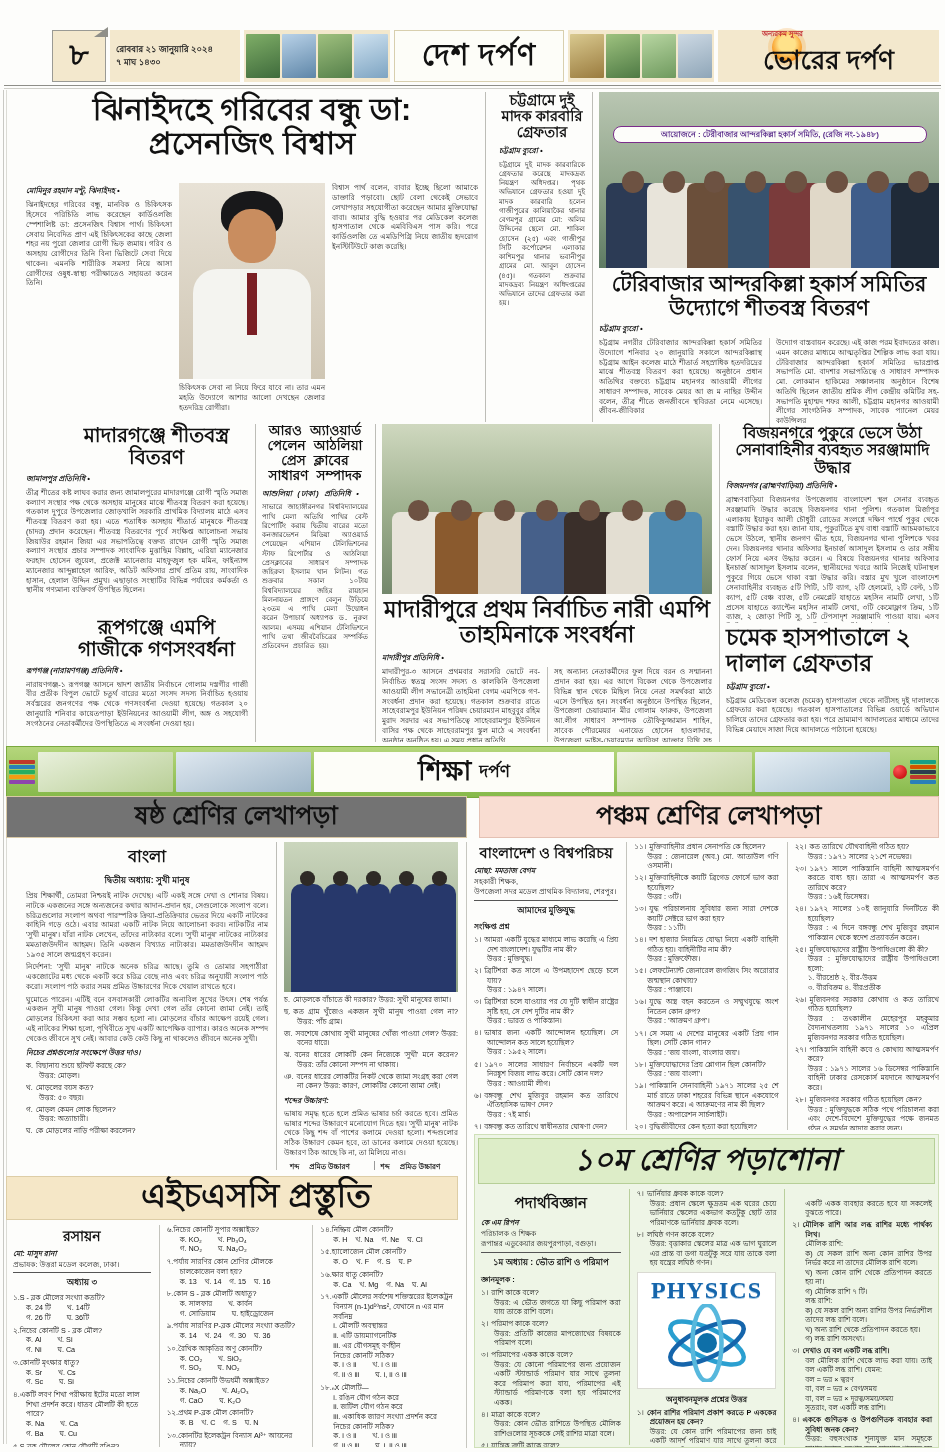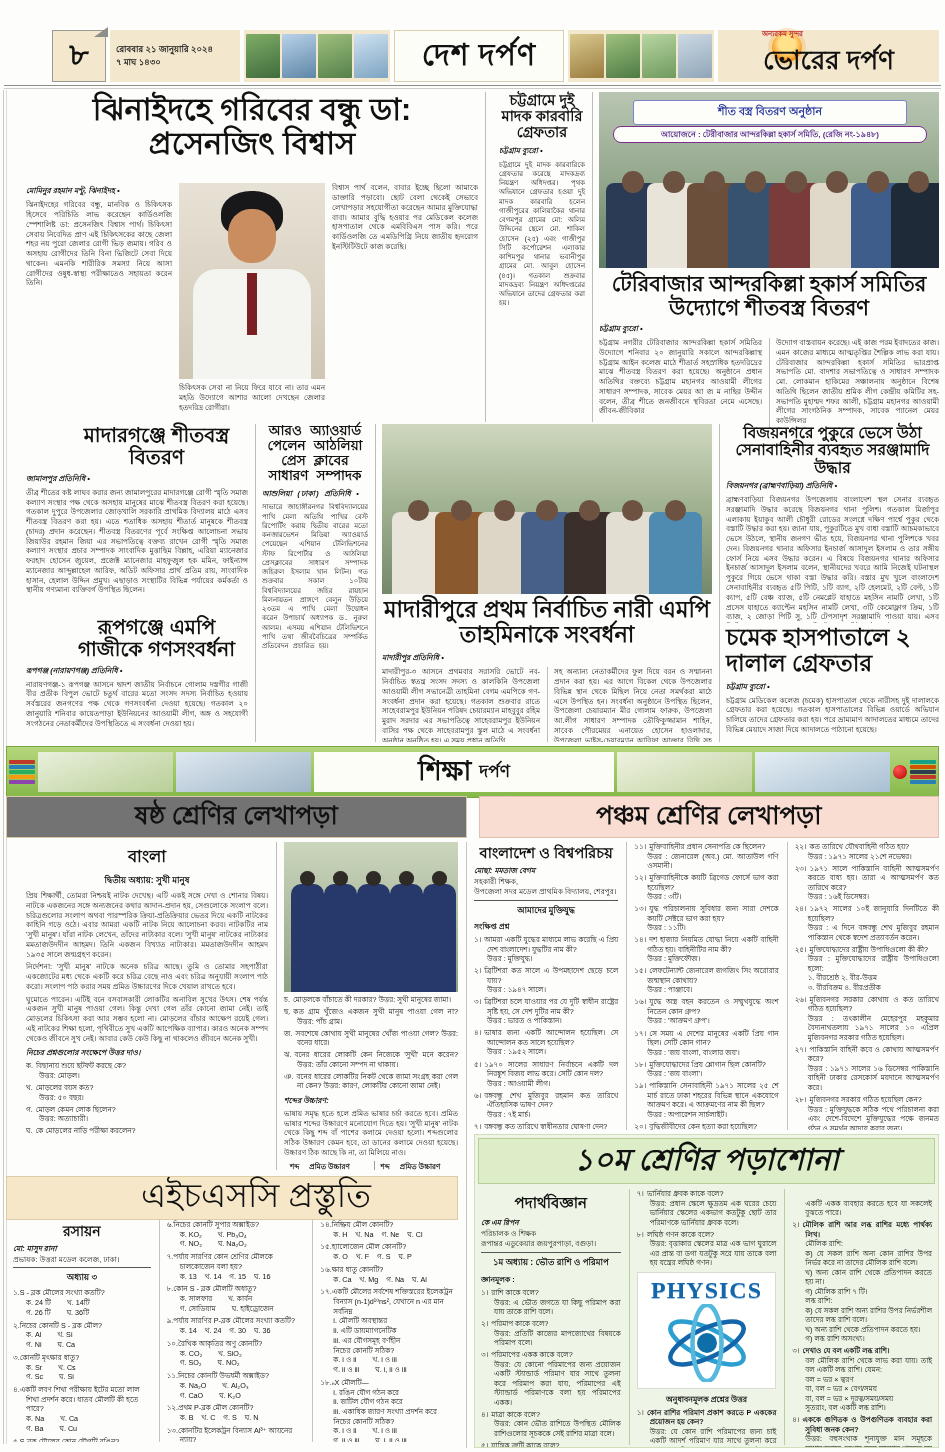--- a/index.html
+++ b/index.html
@@ -106,21 +106,21 @@
   .qa{padding-left:13px;text-indent:-13px;margin-bottom:2.6px;font-size:7.2px;line-height:1.32;text-align:justify;}
   .qa .qn{margin-right:3px;}
   .qa .ans{display:block;text-indent:0;}
   .qah{font-size:7.6px;font-weight:bold;font-style:italic;margin:3px 0 2px;}
   .wtbl{display:flex;gap:6px;margin-top:3px;}
   .wtbl>div{flex:1;border-left:1px solid #999;padding-left:6px;}
   .wtbl>div:first-child{border-left:none;}
   .wth{display:flex;font-size:7.2px;font-weight:bold;gap:10px;margin-bottom:2px;}
 
   .hsc{flex:1;margin-top:6px;overflow:hidden;}
-  .hschdr{height:42px;background:#f5e7c7;border:1px solid #ddcda6;display:flex;align-items:center;justify-content:center;font-size:33px;font-weight:400;padding-left:48px;}
+  .hschdr{height:42px;background:#f5e7c7;border:1px solid #ddcda6;display:flex;align-items:center;justify-content:center;font-size:33px;font-weight:700;margin-bottom:5px;padding-left:48px;}
   .hsccols{display:flex;gap:8px;height:222px;overflow:hidden;}
   .hsccols>div{flex:1;border-left:1px solid #c4c4bd;padding-left:7px;}
   .hsccols>div:first-child{border-left:none;}
   .mcq{padding-left:13px;text-indent:-13px;margin-bottom:3px;font-size:7.2px;line-height:1.35;}
   .mcq .qt{white-space:pre-line;}
   .opts{display:block;text-indent:0;white-space:pre-wrap;}
 
   .class5{height:288px;flex:none;display:flex;gap:8px;overflow:hidden;}
   .c5c{flex:1;border-left:1px solid #c4c4bd;padding-left:7px;}
   .c5c:first-child{border-left:none;padding-left:0;}
@@ -205,21 +205,20 @@
     <div class="drugcol vr">
       <h2 class="hl">চট্টগ্রামে দুই মাদক কারবারি গ্রেফতার</h2>
       <div class="by">চট্টগ্রাম ব্যুরো •</div>
       <div class="bt" style="font-size:6.9px">
           <p>চট্টগ্রামে দুই মাদক কারবারিকে গ্রেফতার করেছে মাদকদ্রব্য নিয়ন্ত্রণ অধিদপ্তর। পৃথক অভিযানে গ্রেফতার হওয়া দুই মাদক কারবারি হলেন গাজীপুরের কালিয়াকৈর থানার বেগমপুর গ্রামের মো: অলিম উদ্দিনের ছেলে মো. শাকিল হোসেন (২৫) এবং গাজীপুর সিটি কর্পোরেশন এলাকার কাশিমপুর থানার ভবানীপুর গ্রামের মো. আবুল হোসেন (৪৫)। গতকাল শুক্রবার মাদকদ্রব্য নিয়ন্ত্রণ অধিদপ্তরের অভিযানে তাদের গ্রেফতার করা হয়।</p>
         </div>
     </div>
 
     <div class="righttop vr">
       <div class="photo bigphoto">
-        <div class="banner1">শীত বস্ত্র বিতরণ অনুষ্ঠান</div>
         <div class="banner2">আয়োজনে : টেরীবাজার আন্দরকিল্লা হকার্স সমিতি, (রেজি নং-১৯৪৮)</div>
         <div class="crowd">
           <i style="left:2%;background:#2c3b55"></i>
             <i style="left:14%;background:#e8e4da"></i>
           <i style="left:26%;background:#6b4f3a"></i>
             <i style="left:38%;background:#37526e"></i>
           <i style="left:50%;background:#7a3b3b"></i>
             <i style="left:62%;background:#e0d8c8"></i>
           <i style="left:74%;background:#3f5d8a"></i>
             <i style="left:86%;background:#1f2a38"></i>

